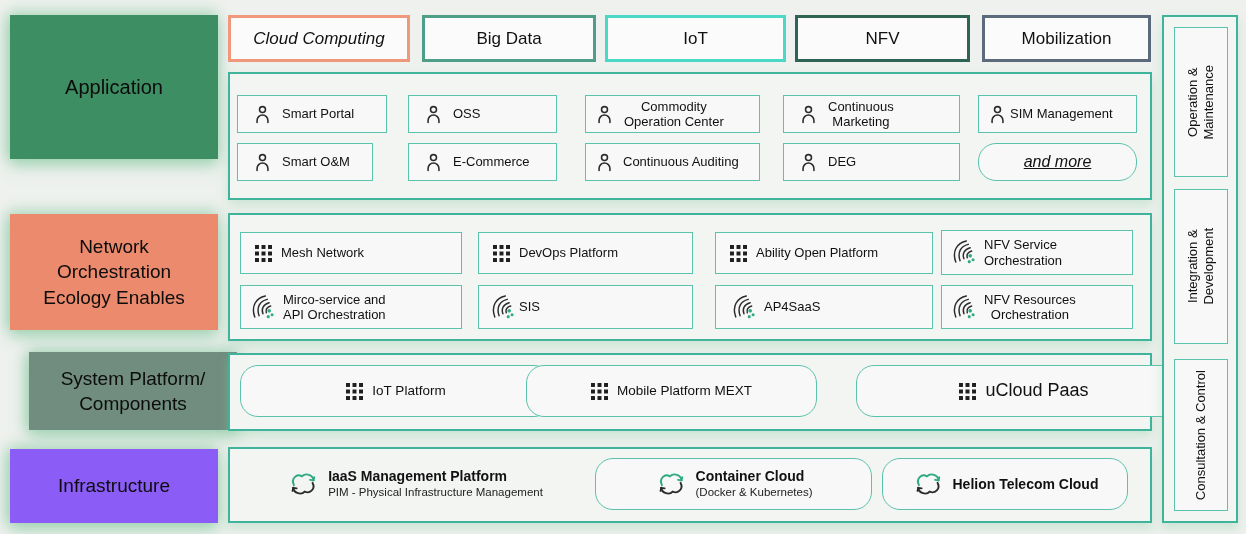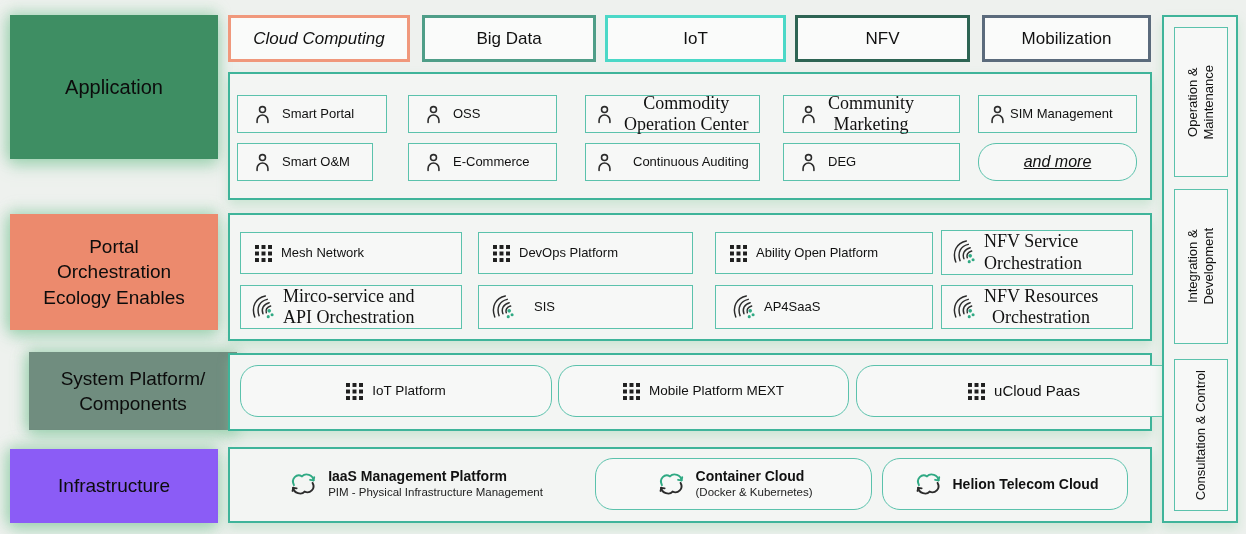--- a/index.html
+++ b/index.html
@@ -36,21 +36,21 @@
   
   .item {
     position:absolute; box-sizing:border-box;
     background:#f7f8f7; border:1px solid #5BC2AC;
     display:flex; align-items:center; gap:9px;
     font-size:13px; padding:0 6px 0 14px;
   }
   .item.center { justify-content:center; padding:0 4px;border-radius:18px; }
   .item.noborder { border:none; background:transparent; }
   .item .lbl { white-space:pre-line; line-height:1.18; }
-  .item .lbl.two { font-size:18px;font-family:Liberation Serif, serif; }
+  .item .lbl.two { font-size:13px; }
   .item .lbl.ctr { text-align:center; }
   .andmore { font-style:italic; text-decoration:underline; font-size:16px; }
   .icn { display:flex; align-items:center; justify-content:center; flex:0 0 auto; }
   .icn svg { display:block; }
   
   .cloud-title { font-size:14px; font-weight:600; line-height:1.2; }
   .cloud-sub { font-size:11.5px; color:#222; line-height:1.25; }
   
   #side-container {
     position:absolute; left:1162px; top:15px; width:76px; height:508px;
@@ -114,21 +114,21 @@
         <path d="M5.9 15.6 l3.1 0.5"></path>
           <path d="M5.9 15.6 l-0.7 2.9"></path>
       </g>
     </symbol>
   </defs>
 </svg>
 
 <div id="stage">
 
   <div class="layer" style="top: 15px; height: 144px; font-size: 20px; background-color: rgb(62, 142, 99);">Application</div>
-  <div class="layer" style="top: 214px; height: 116px; background-color: rgb(236, 138, 109);">Portal
+  <div class="layer" style="top: 214px; height: 116px; background-color: rgb(236, 138, 109);">Network
 Orchestration
 Ecology Enables</div>
   <div class="layer" style="top: 352px; height: 78px; background-color: rgb(112, 141, 127); margin-left: 19px;">System Platform/
 Components</div>
   <div class="layer" style="top: 449px; height: 74px; background-color: #8b5cf6;">Infrastructure</div>
 
   <div class="tab" style="left: 228px; width: 182px; border-color: rgb(240, 152, 124); font-style: italic;">Cloud Computing</div>
   <div class="tab" style="left: 422px; width: 174px; border-color: rgb(79, 158, 136);">Big Data</div>
   <div class="tab" style="left: 605px; width: 181px; border-color: rgb(75, 216, 199);">IoT</div>
   <div class="tab" style="left: 795px; width: 175px; border-color: rgb(45, 100, 83);">NFV</div>
@@ -159,21 +159,21 @@
       </span>
     <span class="lbl two ctr">Commodity
 Operation Center</span>
   </div>
   <div class="item" style="left:783px;top:95px;width:177px;height:38px">
     <span class="icn">
         <svg width="21" height="21">
           <use href="#i-person"></use>
         </svg>
       </span>
-    <span class="lbl two ctr">Community
+    <span class="lbl two ctr">Continuous
 Marketing</span>
   </div>
   <div class="item" style="left:978px;top:95px;width:159px;height:38px;padding-left:8px;gap:2px">
     <span class="icn">
         <svg width="21" height="21">
           <use href="#i-person"></use>
         </svg>
       </span>
     <span class="lbl">SIM Management</span>
   </div>
@@ -186,21 +186,21 @@
     <span class="lbl">Smart O&amp;M</span>
   </div>
   <div class="item" style="left:408px;top:143px;width:149px;height:38px">
     <span class="icn">
         <svg width="21" height="21">
           <use href="#i-person"></use>
         </svg>
       </span>
     <span class="lbl">E-Commerce</span>
   </div>
-  <div class="item" style="left:585px;top:143px;width:175px;height:38px;padding-left:8px;gap:18px">
+  <div class="item" style="left:585px;top:143px;width:175px;height:38px;padding-left:8px;gap:8px">
     <span class="icn">
         <svg width="21" height="21">
           <use href="#i-person"></use>
         </svg>
       </span>
     <span class="lbl">Continuous Auditing</span>
   </div>
   <div class="item" style="left:783px;top:143px;width:177px;height:38px">
     <span class="icn">
         <svg width="21" height="21">
@@ -249,21 +249,21 @@
   </div>
   <div class="item" style="left:240px;top:285px;width:222px;height:44px;padding-left:8px">
     <span class="icn">
         <svg width="25" height="25">
           <use href="#i-orch"></use>
         </svg>
       </span>
     <span class="lbl two">Mirco-service and
 API Orchestration</span>
   </div>
-  <div class="item" style="left:478px;top:285px;width:215px;height:44px;padding-left:10px;gap:20px">
+  <div class="item" style="left:478px;top:285px;width:215px;height:44px;padding-left:10px;gap:5px">
     <span class="icn">
         <svg width="25" height="25">
           <use href="#i-orch"></use>
         </svg>
       </span>
     <span class="lbl">SIS</span>
   </div>
   <div class="item" style="left:715px;top:285px;width:218px;height:44px">
     <span class="icn">
         <svg width="25" height="25">
@@ -284,29 +284,29 @@
 
   <div class="container" style="top:353px;height:78px"></div>
   <div class="item center" style="left:240px;top:365px;width:312px;height:52px;font-size:13.5px">
     <span class="icn">
         <svg width="17" height="17">
           <use href="#i-grid"></use>
         </svg>
       </span>
     <span class="lbl">IoT Platform</span>
   </div>
-  <div class="item center" style="left:558px;top:365px;width:291px;height:52px;font-size:13.5px">
+  <div class="item center" style="left:526px;top:365px;width:291px;height:52px;font-size:13.5px">
     <span class="icn">
         <svg width="17" height="17">
           <use href="#i-grid"></use>
         </svg>
       </span>
     <span class="lbl">Mobile Platform MEXT</span>
   </div>
-  <div class="item center" style="left:856px;top:365px;width:336px;height:52px;font-size:15px">
+  <div class="item center" style="left:856px;top:365px;width:336px;height:52px;font-size:18px">
     <span class="icn">
         <svg width="17" height="17">
           <use href="#i-grid"></use>
         </svg>
       </span>
     <span class="lbl">uCloud Paas</span>
   </div>
 
   <div class="container" style="top:447px;height:76px"></div>
   <div class="item center noborder" style="left:250px;top:458px;width:330px;height:52px">

